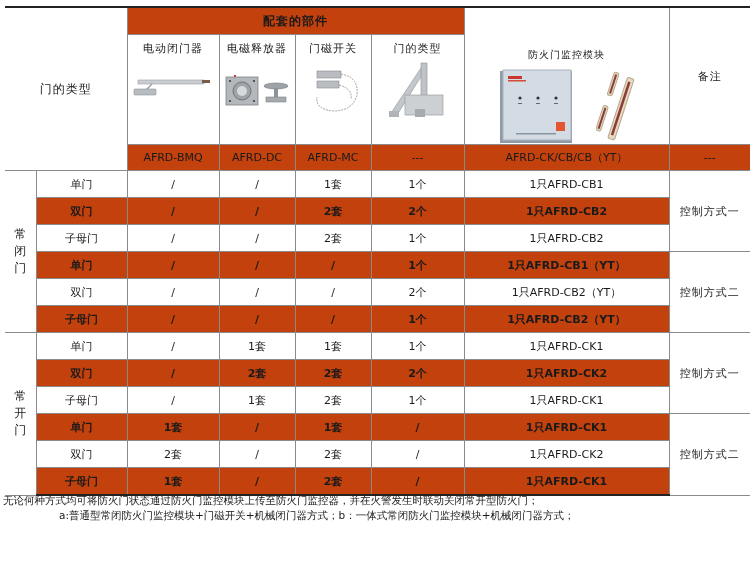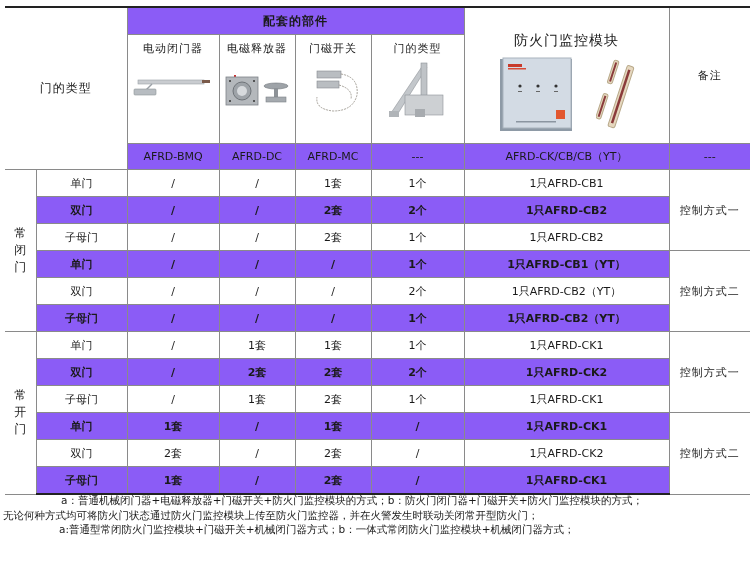--- a/index.html
+++ b/index.html
@@ -5,21 +5,21 @@
   html, body { margin:0; padding:0; background:#ffffff; }
   body { width:756px; height:587px; position:relative; overflow:hidden;
          font-family:"DejaVu Sans", "Liberation Sans", sans-serif; color:#1a1a1a; }
   table.main { position:absolute; left:5px; top:6px; width:745px;
                border-collapse:collapse; table-layout:fixed; font-size:11px; }
   table.main td { border:1px solid #8a8a8a; text-align:center; vertical-align:middle; padding:0; }
   table.main tr:first-child td { border-top:2px solid #222; }
   table.main tr.last td { border-bottom:2px solid #222; }
   table.main td.lft { border-left:none; }
   table.main td.rgt { border-right:none; }
-  .grey { background:#8b5cf6; }
+  .grey { background:#c2410c; }
   .hdr-group { height:26px; font-weight:bold; font-size:12px; letter-spacing:1px; }
   .hdr-name { font-size:11px; letter-spacing:1px; }
   .model { height:25px; font-size:11px; }
   .row { height:26px; }
   .vlabel { font-size:12px; line-height:17px; }
   .bold { font-weight:bold; }
   .imgbox { height:70px; display:flex; align-items:center; justify-content:center; }
   .notes { position:absolute; left:3px; top:493px; width:750px; font-size:10.5px; line-height:14.5px; white-space:nowrap; }
   .notes div { height:14.5px; }
   .n1 { padding-left:0; }
@@ -41,21 +41,21 @@
     <col style="width:76px">
       <col style="width:93px">
       <col style="width:205px">
       <col style="width:81px">
   </colgroup>
   <tbody id="tbody">
     <tr>
       <td class="lft" colspan="2" rowspan="3"><span style="font-size:12px;letter-spacing:1px;">门的类型</span></td>
       <td class="grey hdr-group" colspan="4"><span>配套的部件</span></td>
       <td rowspan="2" style="vertical-align:top;">
-        <div style="margin-top:24px;font-size:14px;letter-spacing:1px;">防火门监控模块</div>
+        <div style="margin-top:40px;font-size:10px;letter-spacing:1px;">防火门监控模块</div>
         <div style="display:flex;justify-content:center;align-items:center;gap:22px;margin-top:6px;">
           <svg width="76" height="76" viewBox="0 0 76 76">
             <rect x="2" y="3" width="72" height="72" fill="#8e9aa6"></rect>
             <rect x="5" y="2" width="68" height="70" fill="#d3dbe4" stroke="#a9b3bd"></rect>
             <rect x="10" y="8" width="14" height="3" fill="#c73a2b"></rect>
             <rect x="10" y="12" width="18" height="1.5" fill="#d84a35"></rect>
             <circle cx="22" cy="30" r="1.6" fill="#333"></circle>
               <circle cx="40" cy="30" r="1.6" fill="#333"></circle>
               <circle cx="58" cy="30" r="1.6" fill="#333"></circle>
             <rect x="20" y="35" width="4" height="1" fill="#666"></rect>
@@ -247,16 +247,15 @@
         <td class="row grey bold">1套</td>
         <td class="row grey bold">/</td>
         <td class="row grey bold">2套</td>
         <td class="row grey bold">/</td>
         <td class="row grey bold">1只AFRD-CK1</td>
       </tr>
     </tbody>
 </table>
 
 <div class="notes">
-  <div class="n2">a：普通机械闭门器+电磁释放器+门磁开关+防火门监控模块的方式；b：防火门闭门器+门磁开关+防火门监控模块的方式；</div>
   <div class="n3">无论何种方式均可将防火门状态通过防火门监控模块上传至防火门监控器，并在火警发生时联动关闭常开型防火门；</div>
   <div class="n5">a:普通型常闭防火门监控模块+门磁开关+机械闭门器方式；b：一体式常闭防火门监控模块+机械闭门器方式；</div>
 </div>
 
 </body></html>

